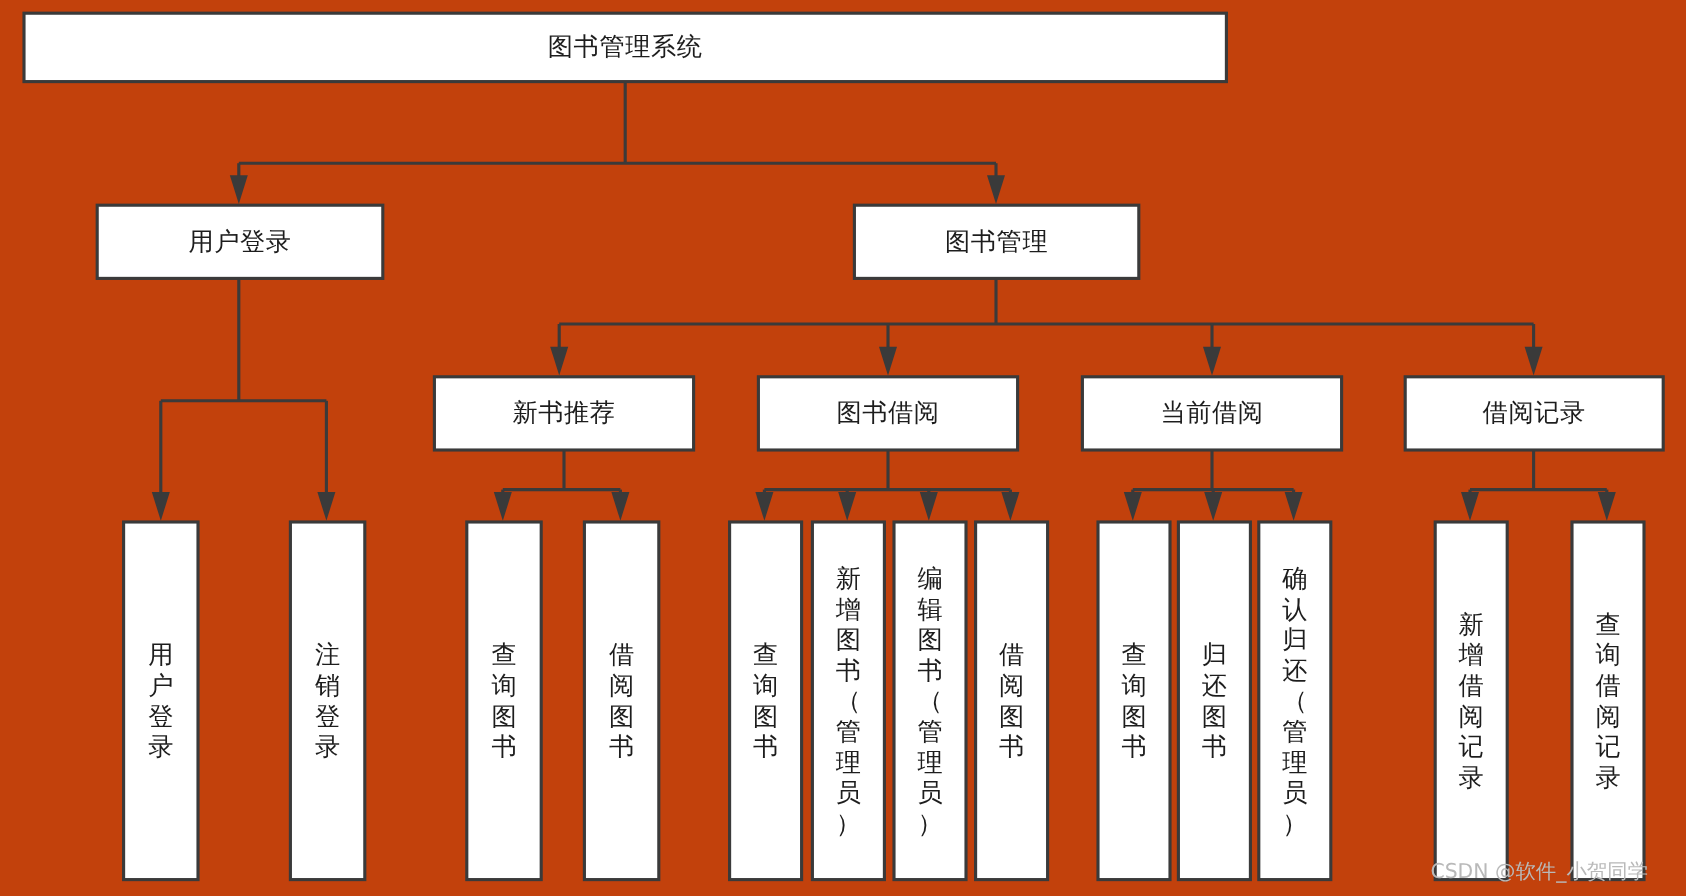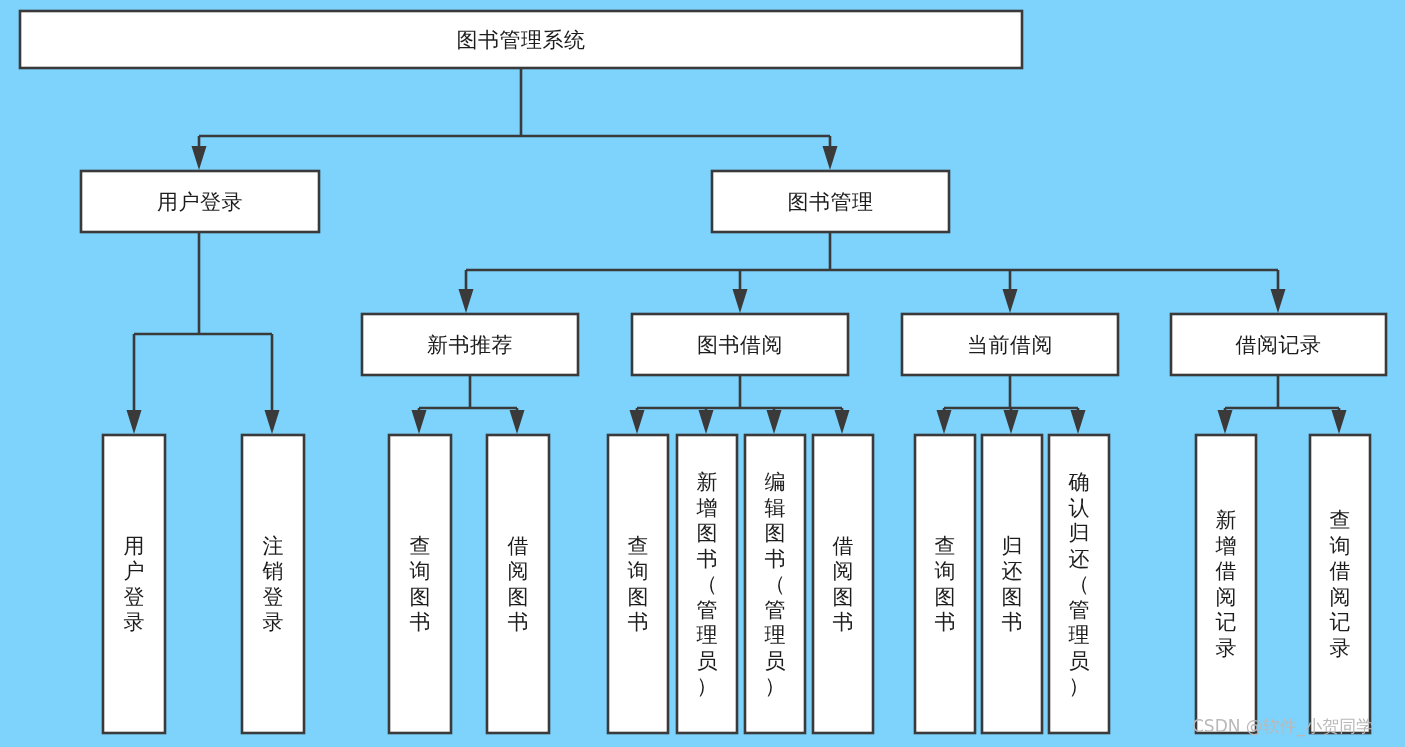--- a/index.html
+++ b/index.html
@@ -7,21 +7,21 @@
     padding: 0;
     background: #ffffff;
   }
   body {
     font-family: "DejaVu Sans", "Liberation Sans", sans-serif;
   }
   #diagram-root {
     position: relative;
     width: 1405px;
     height: 747px;
-    background: #7dd3fc;
+    background: #c2410c;
     overflow: hidden;
   }
   svg#flow-svg {
     position: absolute;
     left: 0;
     top: 0;
     width: 1405px;
     height: 747px;
     display: block;
   }

